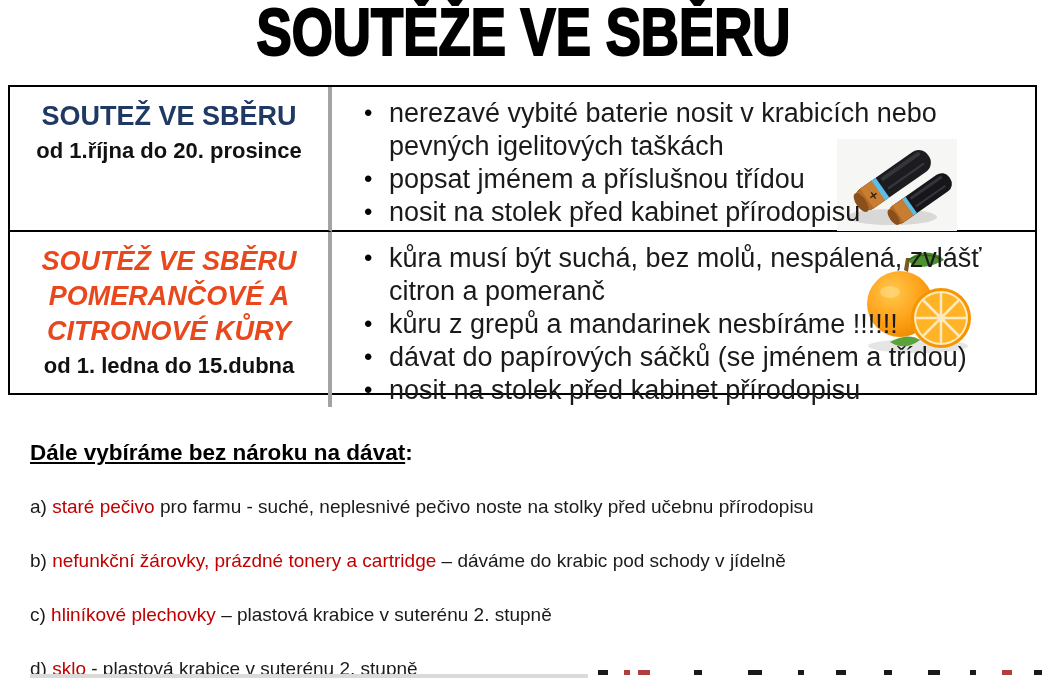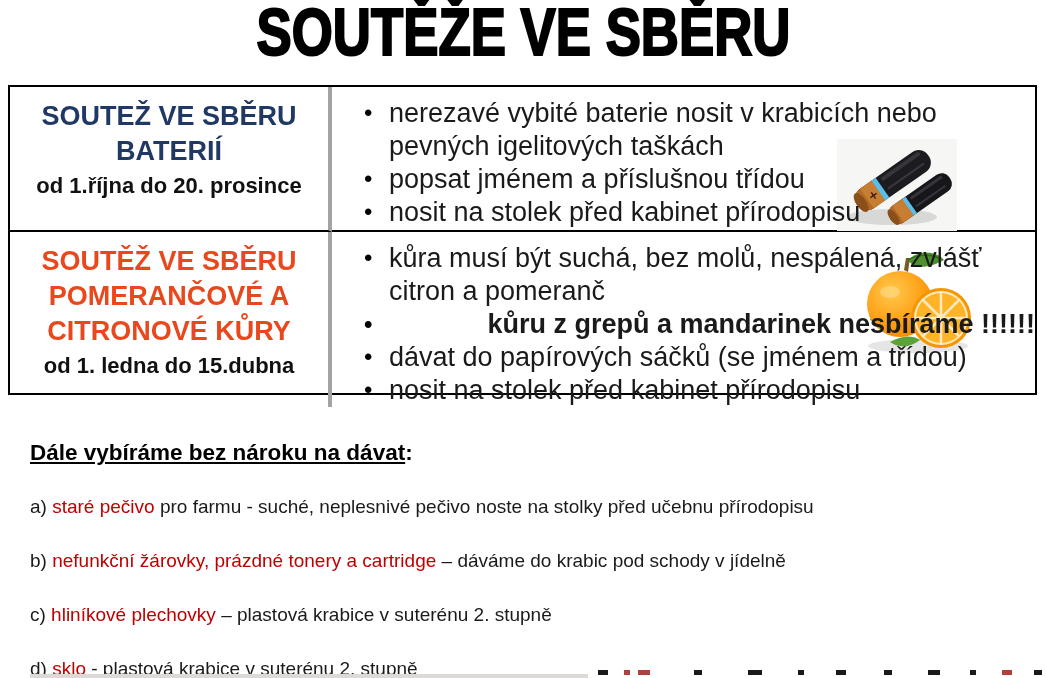--- a/index.html
+++ b/index.html
@@ -21,35 +21,35 @@
   .collection-table {
     position:absolute; left:8px; top:85px; width:1029px; height:310px;
     border:2px solid #000; box-sizing:border-box;
     display:grid; grid-template-columns:322px 1fr; grid-template-rows:145px 1fr;
   }
   .cell { box-sizing:border-box; }
   .cell.left  { border-right:4px solid #a3a3a3; text-align:center; }
   .row1 { border-bottom:2px solid #000; }
   .cell-head { padding-top:12px; }
   .head-navy   { color:#1F3864; font-size:27px; font-weight:bold; line-height:35px; }
-  .head-orange { color:#E8481C; font-size:27px; font-weight:bold; line-height:35px; }
+  .head-orange { color:#E8481C; font-size:27px; font-weight:bold; line-height:35px;font-style:italic; }
   .head-date   { color:#111111; font-size:22px; font-weight:bold; line-height:33px; }
 
   .cell.right { position:relative; padding:10px 0 0 30px; }
   ul.bullets { list-style:none; margin:0; padding:0; position:relative; z-index:2; }
   .bullets li {
     position:relative; padding-left:27px;
     font-size:27px; line-height:33px; color:#1a1a1a;
   }
   .bullets li::before {
     content:"\2022"; position:absolute; left:2px; top:-1px; font-size:24px; color:#000;
   }
   .bullets.row-bat li   { max-width:600px; }
   .bullets.row-peel li  { max-width:670px; }
-  .bullets li.strong { font-weight:bold;text-align:right; }
+  .bullets li.strong { font-weight:normal; }
 
   
   .photo { position:absolute; z-index:1; }
   .photo-batteries { left:505px; top:52px; width:120px; height:92px; }
   .photo-oranges   { left:528px; top:14px; width:118px; height:110px; }
 
   
   .extras { position:absolute; left:30px; top:441px; width:1005px; }
   .extras-heading-line { font-size:22.5px; font-weight:bold; color:#000; line-height:24px; }
   .extras-heading-line .u { text-decoration:underline; }
@@ -70,21 +70,20 @@
 
 <div id="page">
 
   <div class="main-title">SOUTĚŽE VE SBĚRU</div>
 
   <div class="collection-table">
 
     <div class="cell left row1 cell-head">
       <div class="head-navy">
         <div>SOUTEŽ VE SBĚRU</div>
-        <div>BATERIÍ</div>
       </div>
       <div class="head-date">od 1.října do 20. prosince</div>
     </div>
 
     <div class="cell right row1">
       <ul class="bullets row-bat">
         <li>nerezavé vybité baterie nosit v krabicích nebo pevných igelitových taškách</li>
         <li>popsat jménem a příslušnou třídou</li>
         <li>nosit na stolek před kabinet přírodopisu</li>
       </ul>

